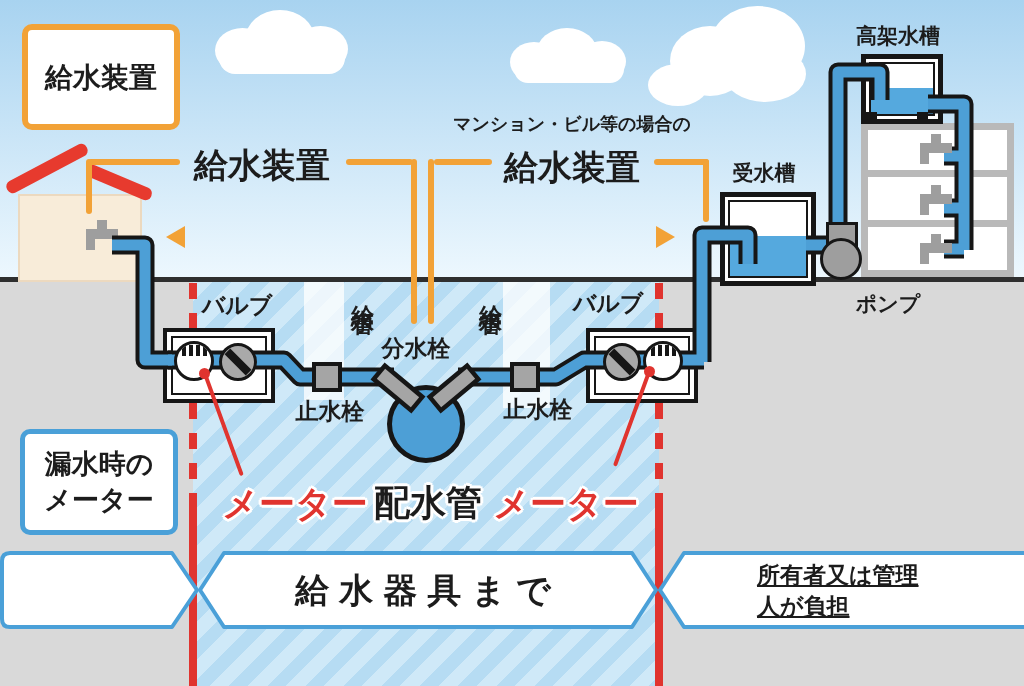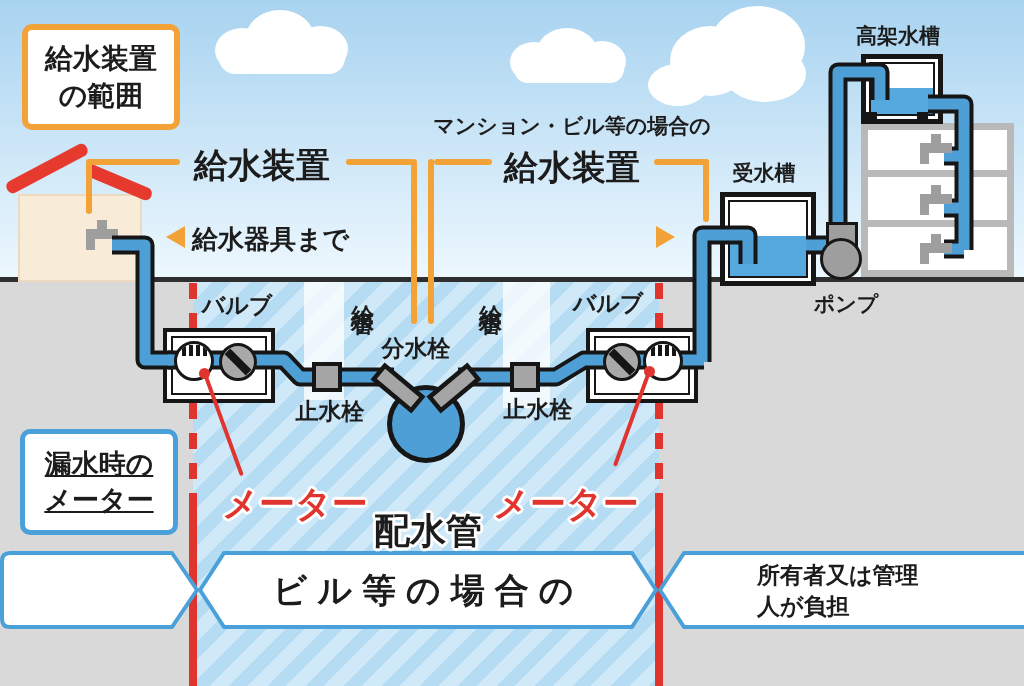--- a/index.html
+++ b/index.html
@@ -44,43 +44,43 @@
   .meter i{position:absolute;top:1px;width:4px;height:11px;background:#161616;}
   .valve{width:32px;height:32px;border-radius:50%;background:#a9a9a9;border:3px solid #161616;z-index:30;}
   .valve i{position:absolute;top:12px;left:1px;width:30px;height:8px;background:#161616;transform:rotate(45deg);}
   .main-circle{left:387px;top:385px;width:78px;height:78px;border-radius:50%;background:#4d9fd6;border:5px solid #161616;box-sizing:border-box;z-index:17;}
   .reddot{width:11px;height:11px;border-radius:50%;background:#e0342f;z-index:40;}
   .pointer{width:4px;background:#e0342f;transform-origin:top center;z-index:40;border-radius:2px;}
   
   .t{white-space:nowrap;z-index:35;font-weight:bold;}
   .tc{transform:translateX(-50%);}
   .big{font-size:34px;}
-  .note{font-size:21px;}
+  .note{font-size:18px;}
   .arrtxt{font-size:26px;}
   .lbl{font-size:23px;}
   .lbl2{font-size:21px;}
   .vert{writing-mode:vertical-rl;letter-spacing:4px;}
   .red-outline{color:#e0342f;font-size:36px;
     text-shadow:-2px -2px 0 #fff,2px -2px 0 #fff,-2px 2px 0 #fff,2px 2px 0 #fff,0 -3px 0 #fff,0 3px 0 #fff,-3px 0 0 #fff,3px 0 0 #fff;}
   .blk-outline{color:#1c1c1c;font-size:36px;
-    text-shadow:-2px -2px 0 #fff,2px -2px 0 #fff,-2px 2px 0 #fff,2px 2px 0 #fff,0 -3px 0 #fff,0 3px 0 #fff,-3px 0 0 #fff,3px 0 0 #fff;margin-top:28px;}
+    text-shadow:-2px -2px 0 #fff,2px -2px 0 #fff,-2px 2px 0 #fff,2px 2px 0 #fff,0 -3px 0 #fff,0 3px 0 #fff,-3px 0 0 #fff,3px 0 0 #fff;}
   .tri{width:0;height:0;z-index:35;}
   .tri-left{border-top:11px solid rgba(0,0,0,0);border-bottom:11px solid rgba(0,0,0,0);border-right:19px solid #f2a237;}
   .tri-right{border-top:11px solid rgba(0,0,0,0);border-bottom:11px solid rgba(0,0,0,0);border-left:19px solid #f2a237;}
   
   .legend-box{left:22px;top:24px;width:146px;height:94px;background:#fff;border:6px solid #f2a237;border-radius:10px;
     display:flex;flex-direction:column;justify-content:center;align-items:center;font-size:28px;font-weight:bold;line-height:37px;z-index:30;}
   .leak-box{left:20px;top:429px;width:148px;height:96px;background:#fff;border:5px solid #4aa0d8;border-radius:10px;
-    display:flex;flex-direction:column;justify-content:center;align-items:center;font-size:27px;font-weight:bold;line-height:36px;z-index:30;text-decoration:underline;}
+    display:flex;flex-direction:column;justify-content:center;align-items:center;font-size:27px;font-weight:bold;line-height:36px;z-index:30;}
   
   .banner-svg{z-index:10;}
   .banner-text{z-index:11;font-weight:bold;}
   .bt-left{left:86px;top:590px;transform:translate(-50%,-50%);font-size:20px;line-height:25px;text-align:center;}
   .bt-center{left:428px;top:591px;transform:translate(-50%,-50%);font-size:34px;letter-spacing:10px;}
-  .bt-right{left:846px;top:591px;transform:translate(-50%,-50%);font-size:23px;}
+  .bt-right{left:846px;top:591px;transform:translate(-50%,-50%);font-size:23px;text-decoration:underline;}
 </style>
 </head>
 <body>
 
 <div id="stage">
 
   <div class="abs sky"></div>
   <div class="abs cloud" style="left:215px;top:10px;width:135px;height:68px;">
     <div style="left:0;top:18px;width:55px;height:45px;"></div>
     <div style="left:30px;top:0;width:70px;height:60px;"></div>
@@ -223,37 +223,35 @@
   <div class="abs ob" style="left:346px;top:159px;width:67px;height:6px;"></div>
   <div class="abs ob" style="left:86px;top:159px;width:6px;height:55px;"></div>
   <div class="abs ob" style="left:411px;top:159px;width:6px;height:165px;"></div>
   <div class="abs ob" style="left:428px;top:159px;width:6px;height:165px;"></div>
   <div class="abs ob" style="left:434px;top:159px;width:58px;height:6px;"></div>
   <div class="abs ob" style="left:654px;top:159px;width:55px;height:6px;"></div>
   <div class="abs ob" style="left:703px;top:159px;width:6px;height:63px;"></div>
 
   <div class="abs legend-box">
     <span>給水装置</span>
-    <span>の範囲</span>
   </div>
   <div class="abs leak-box">
     <span>漏水時の</span>
     <span>メーター</span>
   </div>
 
   <div class="abs t tc big" style="left:262px;top:143px;">給水装置</div>
   <div class="abs t tc note" style="left:572px;top:112px;">マンション・ビル等の場合の</div>
   <div class="abs t tc big" style="left:572px;top:145px;">給水装置</div>
   <div class="abs tri tri-left" style="left:166px;top:226px;"></div>
-  <div class="abs t arrtxt" style="left:192px;top:222px;">給水器具まで</div>
   <div class="abs tri tri-right" style="left:656px;top:226px;"></div>
 
   <div class="abs t tc lbl2" style="left:764px;top:159px;">受水槽</div>
   <div class="abs t tc lbl2" style="left:898px;top:22px;">高架水槽</div>
-  <div class="abs t tc lbl2" style="left:846px;top:290px;">ポンプ</div>
+  <div class="abs t tc lbl2" style="left:888px;top:290px;">ポンプ</div>
 
   <div class="abs t tc lbl" style="left:237px;top:290px;">バルブ</div>
   <div class="abs t tc lbl" style="left:608px;top:288px;">バルブ</div>
   <div class="abs t vert lbl" style="left:348px;top:287px;">給水管</div>
   <div class="abs t vert lbl" style="left:476px;top:287px;">給水管</div>
   <div class="abs t tc lbl" style="left:416px;top:333px;">分水栓</div>
   <div class="abs t tc lbl" style="left:330px;top:396px;">止水栓</div>
   <div class="abs t tc lbl" style="left:538px;top:394px;">止水栓</div>
   <div class="abs t tc red-outline" style="left:295px;top:480px;">メーター</div>
   <div class="abs t tc blk-outline" style="left:428px;top:479px;">配水管</div>
@@ -263,16 +261,16 @@
     <path d="M10,2 H172 L197,39 L172,76 H10 Q2,76 2,68 V10 Q2,2 10,2 Z" fill="#fff" stroke="#4aa0d8" stroke-width="4" stroke-linejoin="round"></path>
   </svg>
   <svg class="abs banner-svg" style="left:194px;top:551px;" width="468" height="78" viewBox="0 0 468 78">
     <path d="M30,2 H438 L462,39 L438,76 H30 L6,39 Z" fill="#fff" stroke="#4aa0d8" stroke-width="4" stroke-linejoin="round"></path>
   </svg>
   <svg class="abs banner-svg" style="left:654px;top:551px;" width="374" height="78" viewBox="0 0 374 78">
     <path d="M30,2 H372 V76 H30 L6,39 Z" fill="#fff" stroke="#4aa0d8" stroke-width="4" stroke-linejoin="round"></path>
   </svg>
   <div class="abs banner-text bt-left">
   </div>
-  <div class="abs banner-text bt-center">ビル等の場合の</div>
+  <div class="abs banner-text bt-center">給水器具まで</div>
   <div class="abs banner-text bt-right">所有者又は管理人が負担</div>
 
 </div>
 
 </body></html>

